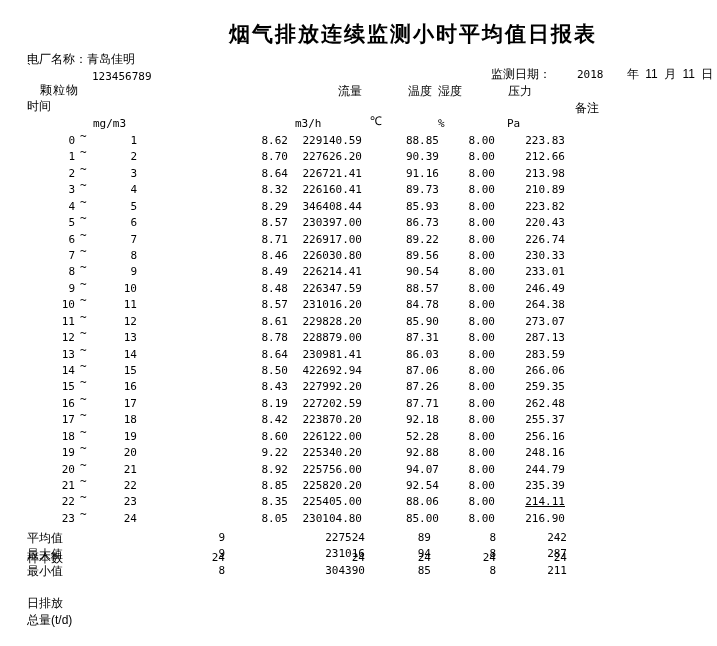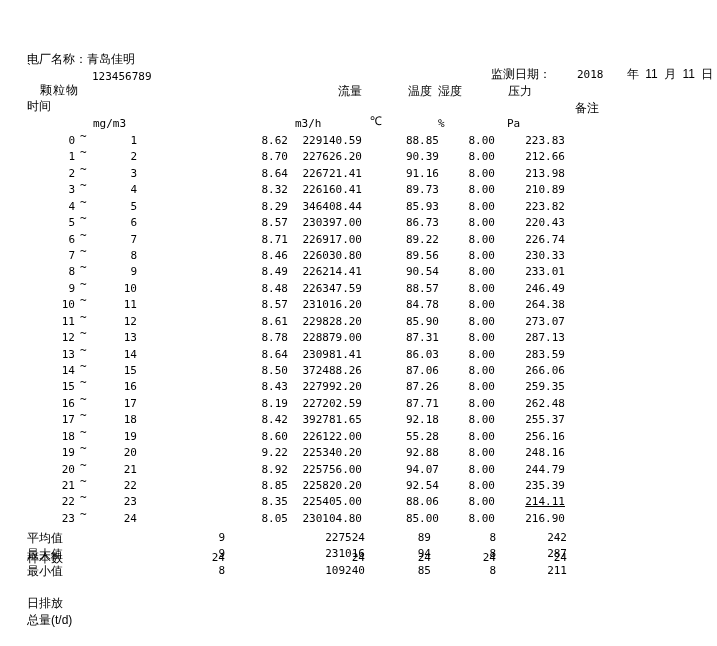--- a/index.html
+++ b/index.html
@@ -17,20 +17,21 @@
   .tilde{position:absolute;left:80px;top:-4px;font-family:"DejaVu Sans Mono","Liberation Mono",monospace;
          font-size:11px;line-height:16px;width:14px;text-align:left;}
   .slabel{position:absolute;left:27px;font-size:12px;line-height:16px;white-space:pre;}
   .datewords{word-spacing:3px;}
 </style>
 </head>
 <body>
 
 <div class="page">
 
+  <div class="title">烟气排放连续监测小时平均值日报表</div>
 
   <span class="t" style="left:27px;top:52px">电厂名称：</span>
   <span class="t" style="left:87px;top:52px">青岛佳明</span>
   <span class="t" style="left:27px;top:62px">`</span>
   <span class="t num" style="left:92px;top:70px">123456789</span>
 
   <span class="t" style="left:491px;top:67px">监测日期：</span>
   <span class="t num" style="left:577px;top:68px">2018</span>
   <span class="t datewords" style="left:627px;top:67px">年 11 月 11 日</span>
 
@@ -187,21 +188,21 @@
         <span class="cell" style="left: 252px;">230981.41</span>
         <span class="cell" style="left: 329px;">86.03</span>
         <span class="cell" style="left: 385px;">8.00</span>
         <span class="cell" style="left: 455px;">283.59</span>
       </div>
       <div class="row" style="top: 363.02px;">
         <span class="cell" style="left: -35px;">14</span>
         <span class="tilde">~</span>
         <span class="cell" style="left: 27px;">15</span>
         <span class="cell" style="left: 178px;">8.50</span>
-        <span class="cell" style="left: 252px;">372488.26</span>
+        <span class="cell" style="left: 252px;">422692.94</span>
         <span class="cell" style="left: 329px;">87.06</span>
         <span class="cell" style="left: 385px;">8.00</span>
         <span class="cell" style="left: 455px;">266.06</span>
       </div>
       <div class="row" style="top: 379.45px;">
         <span class="cell" style="left: -35px;">15</span>
         <span class="tilde">~</span>
         <span class="cell" style="left: 27px;">16</span>
         <span class="cell" style="left: 178px;">8.43</span>
         <span class="cell" style="left: 252px;">227992.20</span>
@@ -217,32 +218,32 @@
         <span class="cell" style="left: 252px;">227202.59</span>
         <span class="cell" style="left: 329px;">87.71</span>
         <span class="cell" style="left: 385px;">8.00</span>
         <span class="cell" style="left: 455px;">262.48</span>
       </div>
       <div class="row" style="top: 412.31px;">
         <span class="cell" style="left: -35px;">17</span>
         <span class="tilde">~</span>
         <span class="cell" style="left: 27px;">18</span>
         <span class="cell" style="left: 178px;">8.42</span>
-        <span class="cell" style="left: 252px;">392781.65</span>
+        <span class="cell" style="left: 252px;">223870.20</span>
         <span class="cell" style="left: 329px; text-align: right;">92.18</span>
         <span class="cell" style="left: 385px;">8.00</span>
         <span class="cell" style="left: 455px;">255.37</span>
       </div>
       <div class="row" style="top: 428.74px;">
         <span class="cell" style="left: -35px;">18</span>
         <span class="tilde">~</span>
         <span class="cell" style="left: 27px;">19</span>
         <span class="cell" style="left: 178px;">8.60</span>
         <span class="cell" style="left: 252px;">226122.00</span>
-        <span class="cell" style="left: 329px;">55.28</span>
+        <span class="cell" style="left: 329px;">52.28</span>
         <span class="cell" style="left: 385px;">8.00</span>
         <span class="cell" style="left: 455px;">256.16</span>
       </div>
       <div class="row" style="top: 445.17px;">
         <span class="cell" style="left: -35px;">19</span>
         <span class="tilde">~</span>
         <span class="cell" style="left: 27px;">20</span>
         <span class="cell" style="left: 178px;">9.22</span>
         <span class="cell" style="left: 252px;">225340.20</span>
         <span class="cell" style="left: 329px;">92.88</span>
@@ -304,21 +305,21 @@
         <span class="slabel">最大值</span>
         <span class="cell" style="left: 115px;">9</span>
         <span class="cell" style="left: 255px;">231016</span>
         <span class="cell" style="left: 321px;">94</span>
         <span class="cell" style="left: 386px;">8</span>
         <span class="cell" style="left: 457px;">287</span>
       </div>
       <div class="row" style="top: 562.6px;">
         <span class="slabel">最小值</span>
         <span class="cell" style="left: 115px;">8</span>
-        <span class="cell" style="left: 255px;">109240</span>
+        <span class="cell" style="left: 255px;">304390</span>
         <span class="cell" style="left: 321px;">85</span>
         <span class="cell" style="left: 386px;">8</span>
         <span class="cell" style="left: 457px;">211</span>
       </div>
       <div class="row" style="top: 550px;">
         <span class="slabel">样本数</span>
         <span class="cell" style="left: 115px;">24</span>
         <span class="cell" style="left: 255px;">24</span>
         <span class="cell" style="left: 321px;">24</span>
         <span class="cell" style="left: 386px;">24</span>

